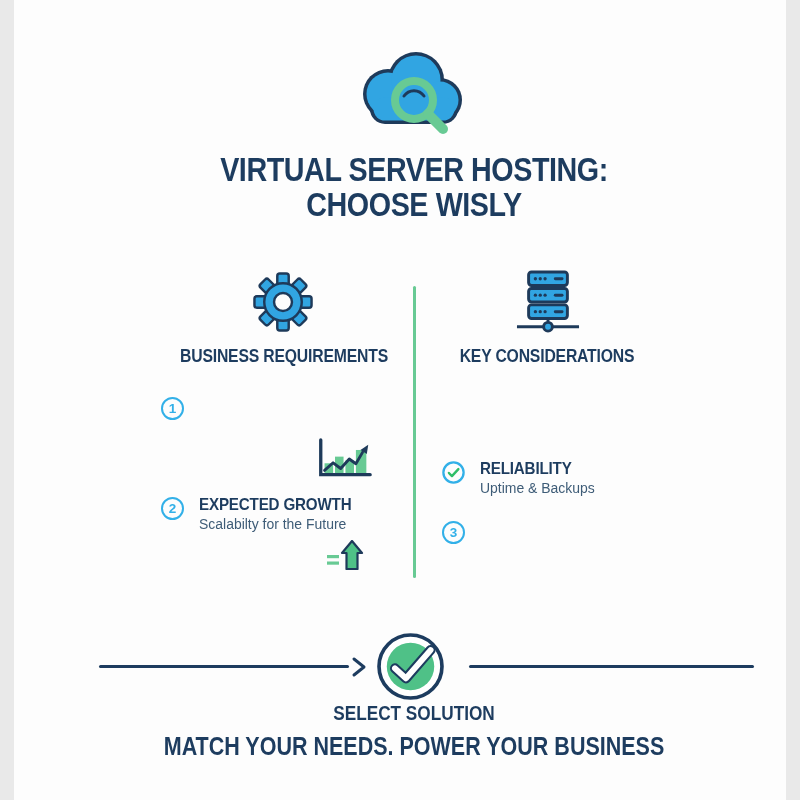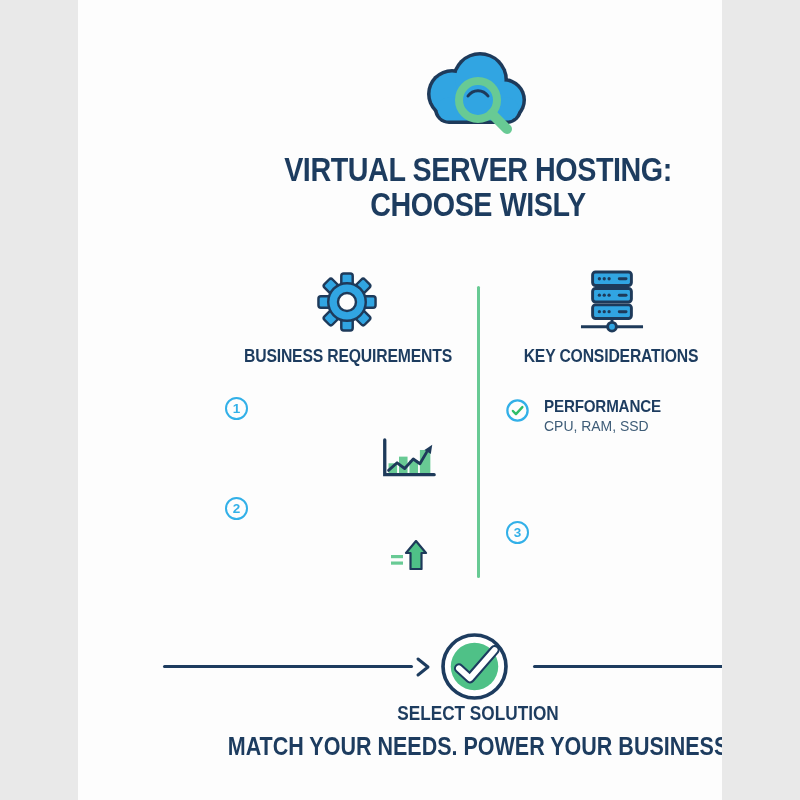--- a/index.html
+++ b/index.html
@@ -1,17 +1,17 @@
 <!DOCTYPE html>
 <html><head>
 <meta charset="utf-8">
 <style>
   html,body{margin:0;padding:0;background:#e9e9e9;}
   .canvas{
-    position:relative;width:644px;height:800px;margin:0 auto;
+    position:relative;width:772px;height:800px;margin:0 auto;
     background:#fdfdfd;overflow:hidden;
     font-family:"Liberation Sans", sans-serif;color:#1d3c5f;
   }
   .abs{position:absolute;}
   .centered{left:0;width:800px;text-align:center;}
   .title{
     top:152px;font-size:33px;font-weight:bold;line-height:35px;
     letter-spacing:-.5px;transform:scaleX(.87);transform-origin:50% 50%;
     color:#1d3c5f;
   }
@@ -130,39 +130,43 @@
       <rect x="31" y="23.5" width="9" height="15"></rect>
       <rect x="42" y="12.5" width="11" height="26"></rect>
     </g>
     <polyline points="9,34 18,26 26,32 35,22 42,27 49,15" fill="none" stroke="#1e3a5a" stroke-width="3" stroke-linejoin="round" stroke-linecap="round"></polyline>
     <polygon points="55,7 53.5,16.8 46.8,12.4" fill="#1e3a5a"></polygon>
     <path d="M5 2 V38.5 H57" fill="none" stroke="#1e3a5a" stroke-width="3.5" stroke-linecap="round"></path>
   </svg>
 
   <div class="item" style="left:147px;top:494px;">
     <div class="marker-num">2</div>
+    <div>
+      <div class="item-title">EXPECTED GROWTH</div>
+      <div class="item-sub">Scalabilty for the Future</div>
+    </div>
   </div>
 
   <svg class="abs" style="left:312px;top:540px;" width="38" height="30" viewBox="0 0 38 30">
     <rect x="1" y="15" width="12" height="3.2" fill="#68ca94"></rect>
     <rect x="1" y="21.5" width="12" height="3.2" fill="#68ca94"></rect>
     <path d="M26 1 L36 13 H31.5 V29 H20.5 V13 H16 Z" fill="#4fc187" stroke="#1e3a5a" stroke-width="2.2" stroke-linejoin="round"></path>
   </svg>
 
-  <div class="item" style="left:428px;top:396px;">
+
+  <div class="item" style="left:428px;top:458px;">
     <svg class="marker-check" width="23" height="23" viewBox="0 0 25 25">
       <circle cx="12.5" cy="12.5" r="11" fill="#fdfdfd" stroke="#32b0e8" stroke-width="2.5"></circle>
       <path d="M7.5 13 l3.3 3.4 l7 -7.6" fill="none" stroke="#2fbe68" stroke-width="2.6" stroke-linecap="round" stroke-linejoin="round"></path>
     </svg>
     <div>
-      <div class="item-title">PERFORMANCE</div>
-      <div class="item-sub">CPU, RAM, SSD</div>
+      <div class="item-title">RELIABILITY</div>
+      <div class="item-sub">Uptime &amp; Backups</div>
     </div>
   </div>
-
 
   <div class="item" style="left:428px;top:518px;">
     <div class="marker-num">3</div>
   </div>
 
   <div class="abs hline" style="left:85px;top:665px;width:250px;"></div>
   <svg class="abs" style="left:337px;top:656px;" width="16" height="22" viewBox="0 0 16 22">
     <path d="M3 3 L13 11 L3 19" fill="none" stroke="#1d3c5f" stroke-width="3" stroke-linecap="round" stroke-linejoin="round"></path>
   </svg>
   <svg class="abs" style="left:360px;top:630px;" width="73" height="73" viewBox="0 0 80 80">

